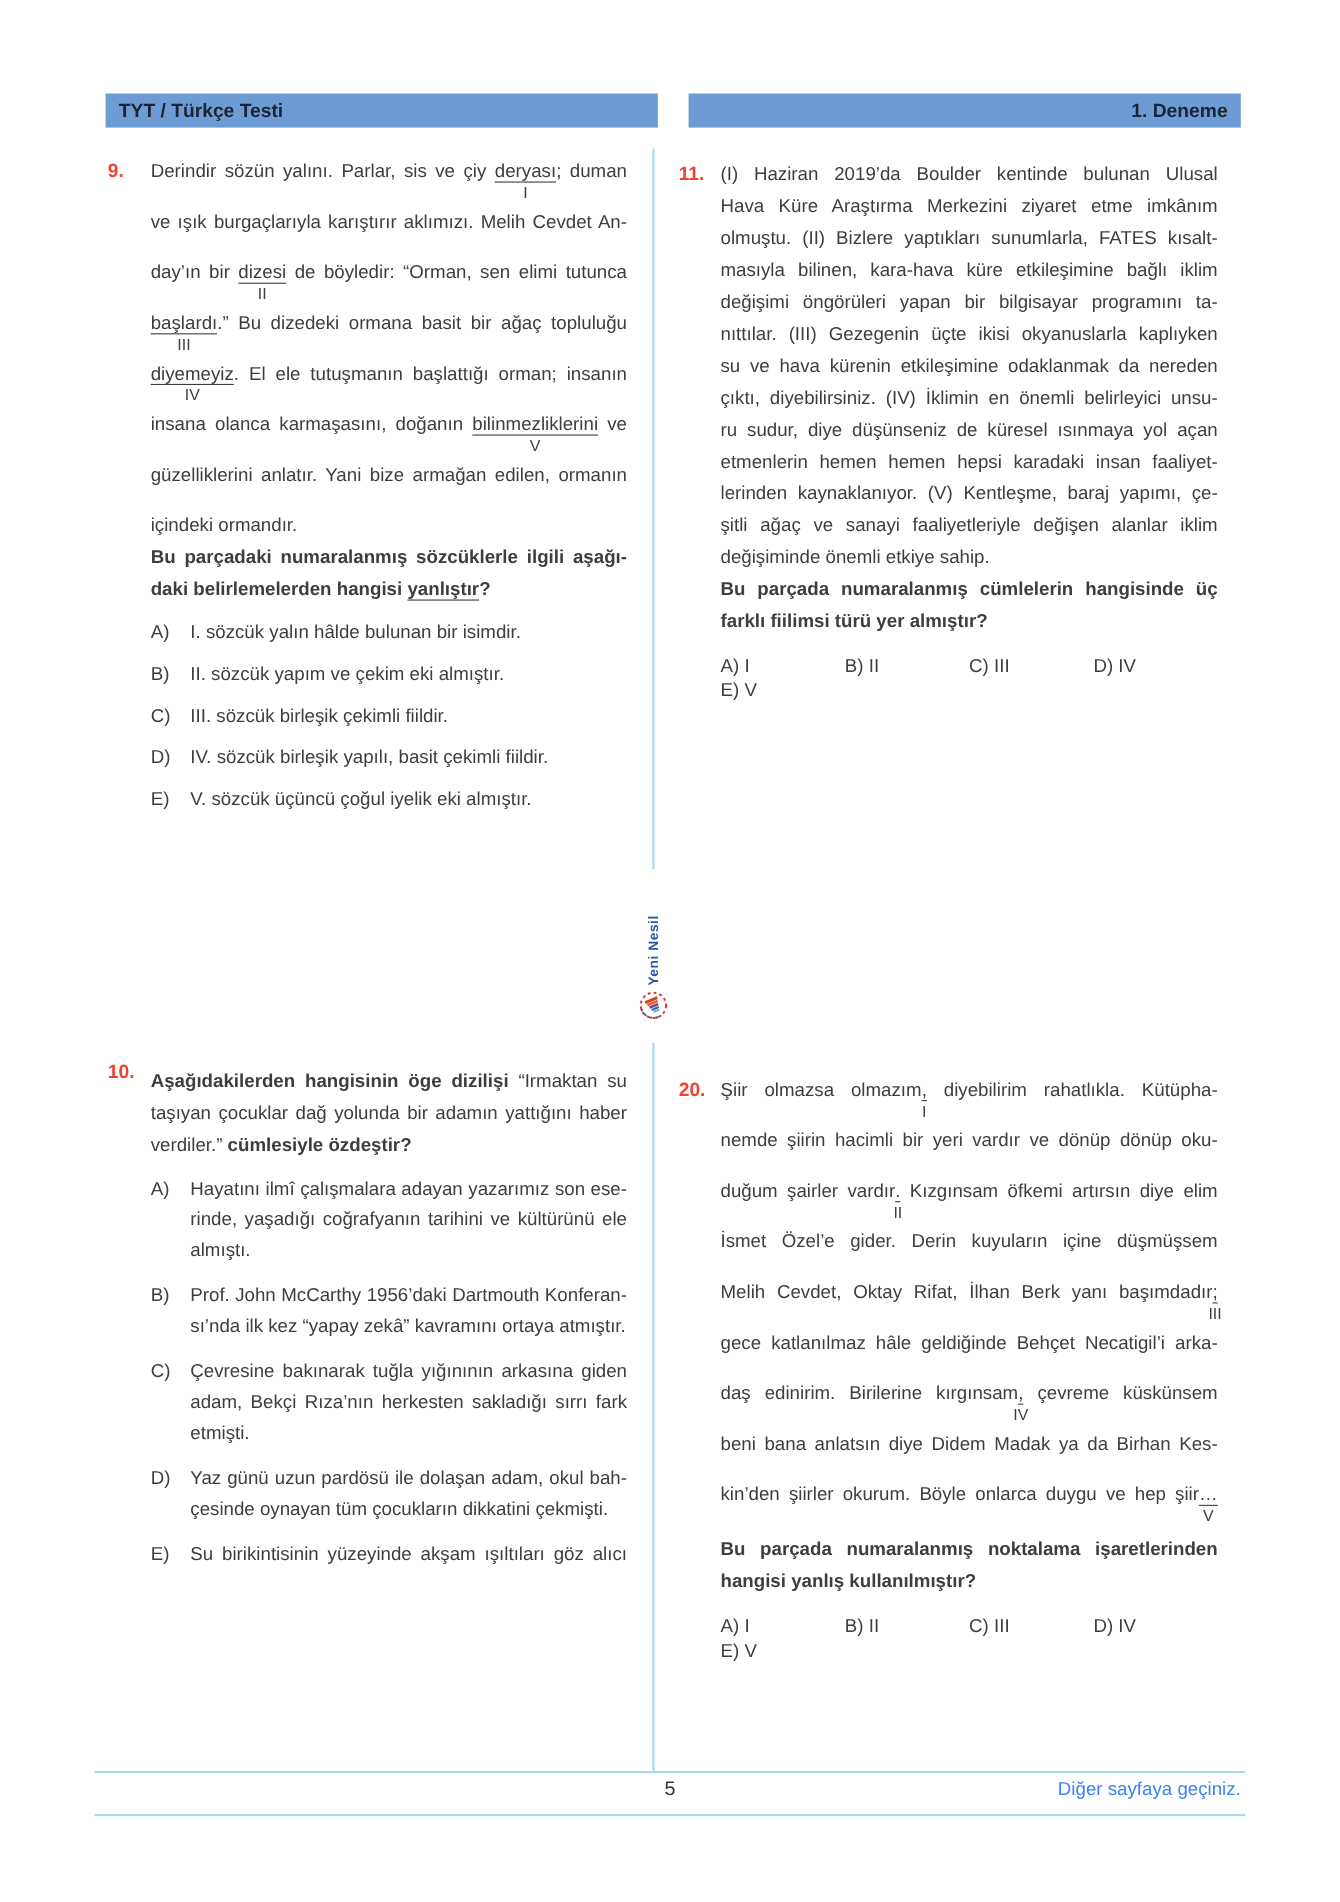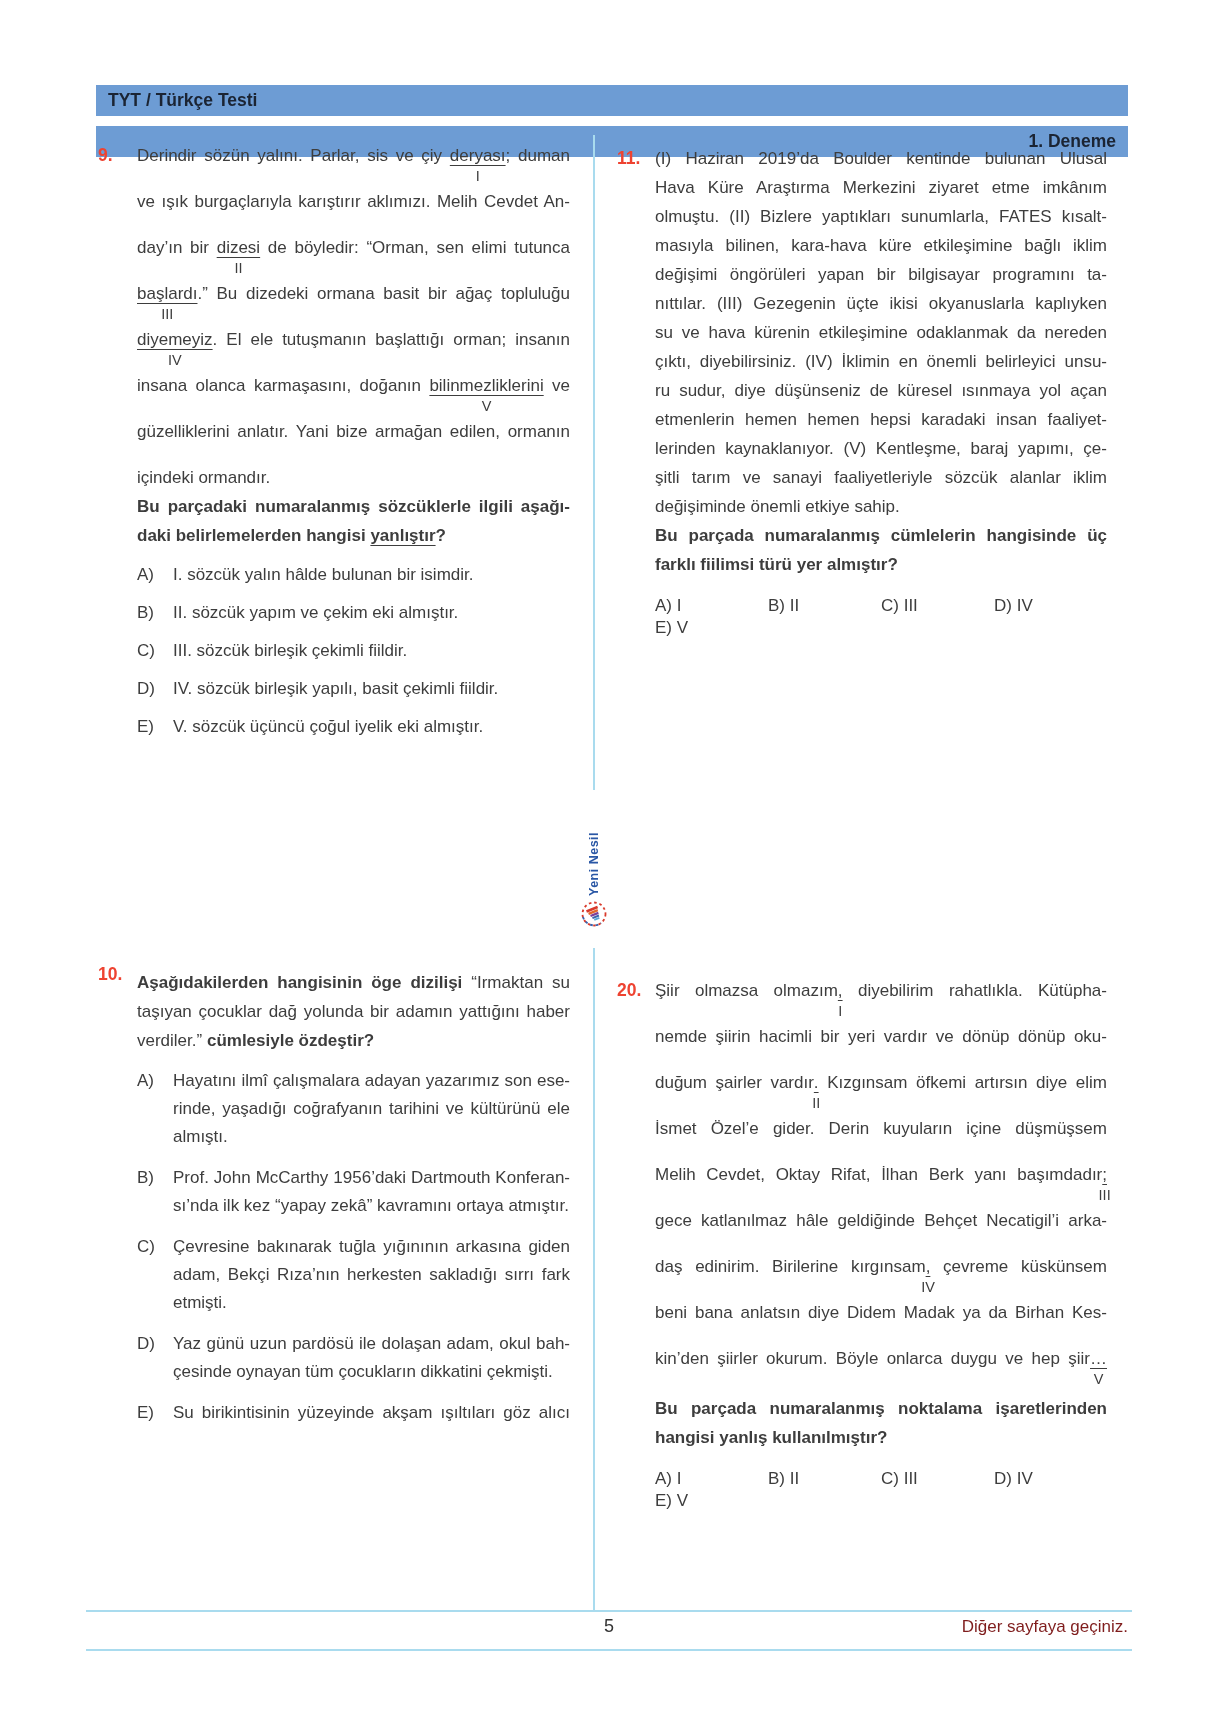--- a/index.html
+++ b/index.html
@@ -11,21 +11,21 @@
     --logo-blue:#2a57a5;
   }
   *{box-sizing:border-box;}
   html,body{margin:0;padding:0;background:#ffffff;}
   .page{
     position:relative;width:1218px;height:1729px;background:#fff;
     font-family:"Liberation Sans", sans-serif;color:var(--body-text);
     font-size:17px;overflow:hidden;
   }
   
-  .header{position:absolute;left:96px;top:85px;width:1032px;height:31px;display:flex;gap:10px;flex-direction:column;}
+  .header{position:absolute;left:96px;top:85px;width:1032px;height:31px;display:flex;gap:28px;}
   .hbar{background:var(--header-bg);height:31px;line-height:31px;font-weight:bold;
         font-size:17.5px;color:var(--header-text);flex:1;}
   .hbar.left{padding-left:12px;text-align:left;}
   .hbar.right{padding-right:12px;text-align:right;}
   
   .vrule{position:absolute;left:593px;width:2px;background:var(--rule-blue);}
   .vrule.top{top:135px;height:655px;}
   .vrule.bottom{top:948px;height:662px;}
   .brand{position:absolute;left:581px;top:792px;width:26px;height:150px;
          display:flex;flex-direction:column;align-items:center;}
@@ -69,21 +69,21 @@
   .otext{flex:1;min-width:0;}
   .oline{text-align:justify;}
   .oline.just{text-align-last:justify;}
   .optrow{display:grid;grid-template-columns:repeat(4,1fr);margin-top:16px;line-height:22px;}
   
   .hrule{position:absolute;left:86px;right:86px;height:2px;background:var(--rule-blue);}
   .hrule.r1{top:1610px;}
   .hrule.r2{top:1649px;}
   .pageno{position:absolute;left:0;right:0;top:1616px;text-align:center;
           font-size:18px;color:#333;}
-  .footnote{position:absolute;right:90px;top:1617px;font-size:17px;color:#7f1d1d;}
+  .footnote{position:absolute;right:90px;top:1617px;font-size:17px;color:#3b82f6;}
 </style>
 </head>
 <body>
 
 <div class="page" data-name="exam-page">
 
   <div class="header" data-name="page-header">
     <div class="hbar left" data-name="test-title-bar">TYT / Türkçe Testi</div>
     <div class="hbar right" data-name="exam-name-bar">1. Deneme</div>
   </div>
@@ -216,21 +216,21 @@
             <div class="pline just" data-name="passage-line"><span data-name="text-segment">Hava Küre Araştırma Merkezini ziyaret etme imkânım</span></div>
             <div class="pline just" data-name="passage-line"><span data-name="text-segment">olmuştu. (II) Bizlere yaptıkları sunumlarla, FATES kısalt-</span></div>
             <div class="pline just" data-name="passage-line"><span data-name="text-segment">masıyla bilinen, kara-hava küre etkileşimine bağlı iklim</span></div>
             <div class="pline just" data-name="passage-line"><span data-name="text-segment">değişimi öngörüleri yapan bir bilgisayar programını ta-</span></div>
             <div class="pline just" data-name="passage-line"><span data-name="text-segment">nıttılar. (III) Gezegenin üçte ikisi okyanuslarla kaplıyken</span></div>
             <div class="pline just" data-name="passage-line"><span data-name="text-segment">su ve hava kürenin etkileşimine odaklanmak da nereden</span></div>
             <div class="pline just" data-name="passage-line"><span data-name="text-segment">çıktı, diyebilirsiniz. (IV) İklimin en önemli belirleyici unsu-</span></div>
             <div class="pline just" data-name="passage-line"><span data-name="text-segment">ru sudur, diye düşünseniz de küresel ısınmaya yol açan</span></div>
             <div class="pline just" data-name="passage-line"><span data-name="text-segment">etmenlerin hemen hemen hepsi karadaki insan faaliyet-</span></div>
             <div class="pline just" data-name="passage-line"><span data-name="text-segment">lerinden kaynaklanıyor. (V) Kentleşme, baraj yapımı, çe-</span></div>
-            <div class="pline just" data-name="passage-line"><span data-name="text-segment">şitli tarım ve sanayi faaliyetleriyle sözcük alanlar iklim</span></div>
+            <div class="pline just" data-name="passage-line"><span data-name="text-segment">şitli ağaç ve sanayi faaliyetleriyle değişen alanlar iklim</span></div>
             <div class="pline" data-name="passage-line"><span data-name="text-segment">değişiminde önemli etkiye sahip.</span></div>
           </div>
           <div class="stem" data-name="question-stem">
             <div class="sline just" data-name="stem-line"><span class="b" data-name="text-segment">Bu parçada numaralanmış cümlelerin hangisinde üç</span></div>
             <div class="sline" data-name="stem-line"><span class="b" data-name="text-segment">farklı fiilimsi türü yer almıştır?</span></div>
           </div>
           <div class="optrow" data-name="options-row">
             <span class="oitem" data-name="option-item">A) I</span>
             <span class="oitem" data-name="option-item">B) II</span>
             <span class="oitem" data-name="option-item">C) III</span>

